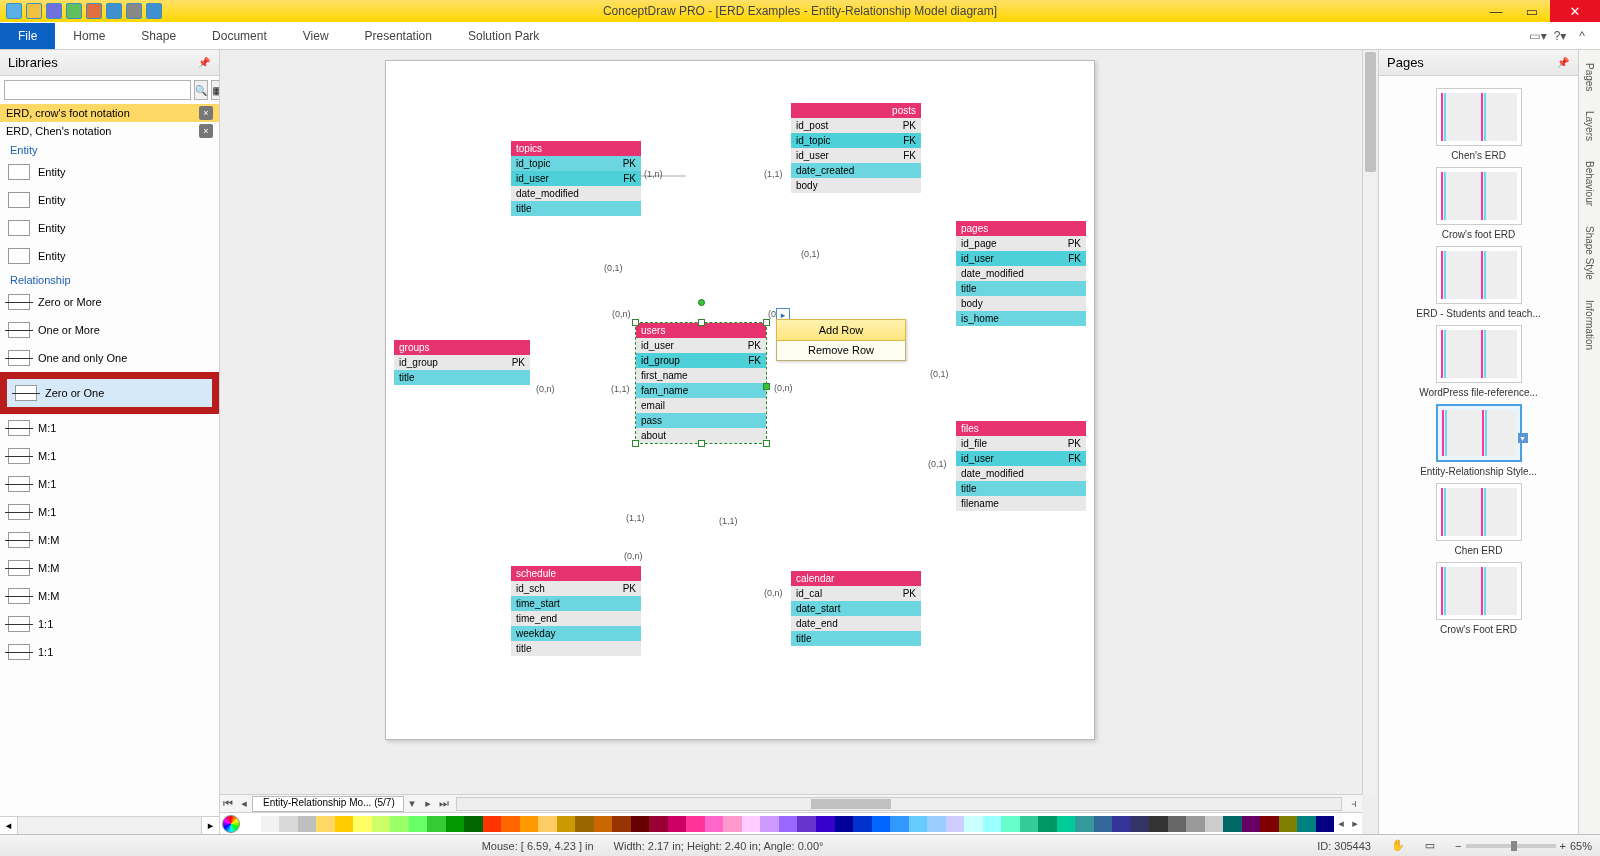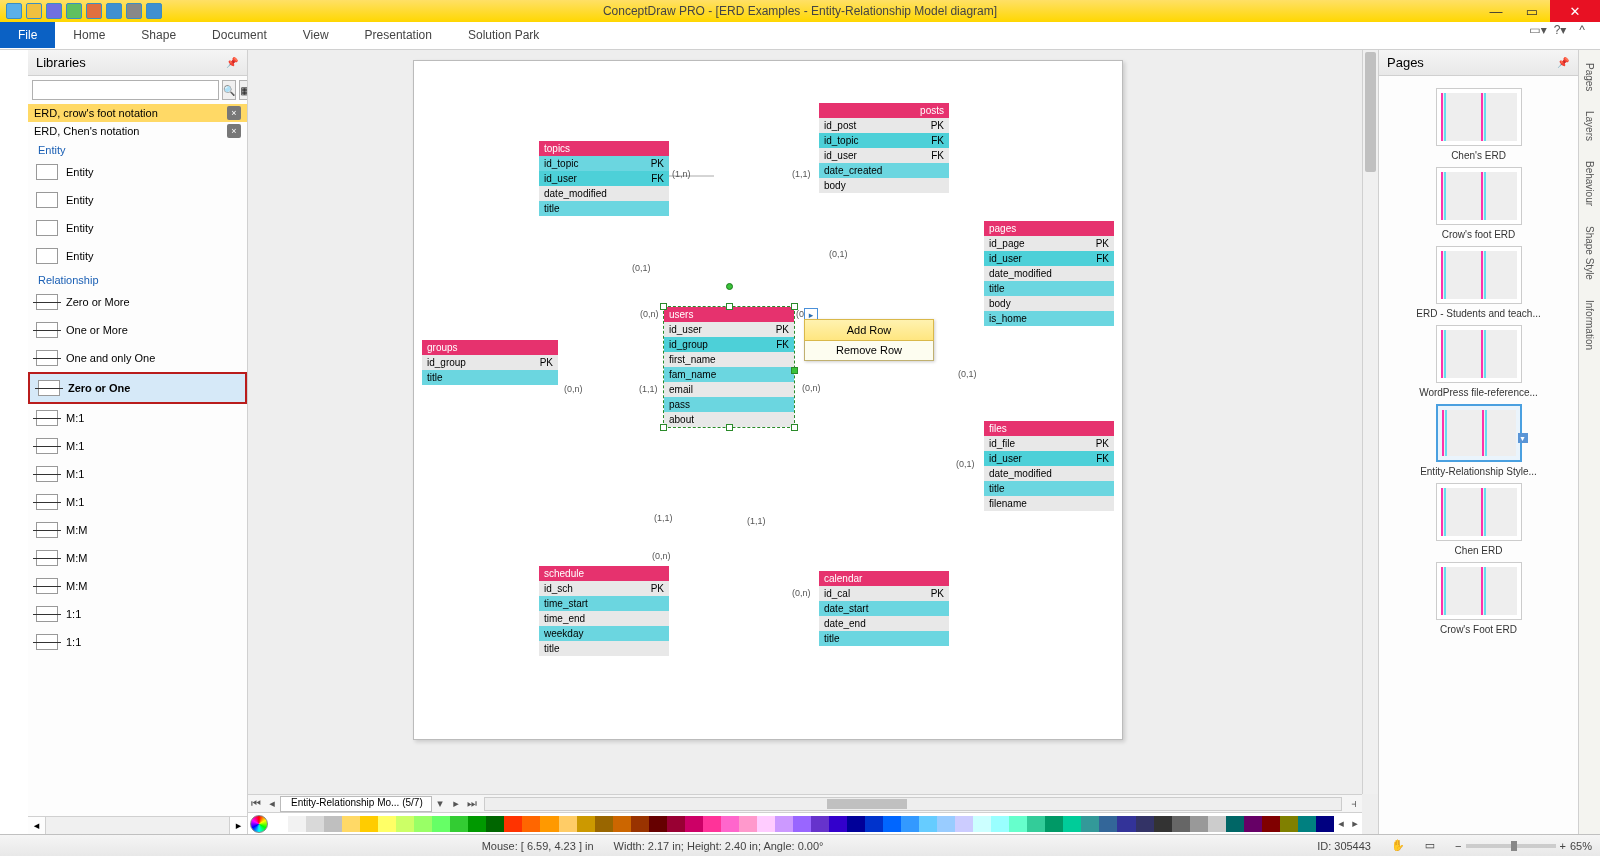--- a/index.html
+++ b/index.html
@@ -8,43 +8,43 @@
   
   .titlebar { height: 22px; background: linear-gradient(#ffe066, #ffd700); display: flex; align-items: center; position: relative; }
   .qat { display: flex; gap: 4px; padding: 2px 6px; }
   .qat-icon { width: 16px; height: 16px; background: #5bb0e8; border: 1px solid #3a8ec2; border-radius: 2px; }
   .title-center { position: absolute; left: 50%; transform: translateX(-50%); color: #444; font-size: 12px; }
   .winbtns { position: absolute; right: 0; top: 0; display: flex; }
   .winbtn { width: 36px; height: 22px; display: flex; align-items: center; justify-content: center; color: #333; font-size: 13px; }
   .winbtn.close { background: #e81123; color: #fff; width: 50px; }
 
   
-  .ribbon { height: 28px; background: #fff; border-bottom: 1px solid #d0d0d0; display: flex; align-items: flex-start; }
+  .ribbon { height: 28px; background: #fff; border-bottom: 1px solid #d0d0d0; display: flex; align-items: center; }
   .ribbon .file-tab { background: #0b61c4; color: #fff; padding: 6px 18px; font-size: 12px; }
   .ribbon .tab { padding: 6px 18px; font-size: 12px; color: #444; }
   .ribbon .right { margin-left: auto; display: flex; align-items: center; gap: 6px; padding-right: 10px; }
   .ribbon .right .ricon { width: 16px; height: 16px; display:flex;align-items:center;justify-content:center;color:#555;font-size:12px; }
 
   
   .main { position: absolute; top: 50px; bottom: 22px; left: 0; right: 0; display: flex; }
 
   
-  .libraries { width: 220px; background: #fdfdfd; border-right: 1px solid #d0d0d0; display: flex; flex-direction: column; overflow:hidden;margin-left:28px; }
+  .libraries { width: 220px; background: #fdfdfd; border-right: 1px solid #d0d0d0; display: flex; flex-direction: column; overflow:hidden; }
   .panel-title { background: linear-gradient(#f5f5f5,#e8e8e8); border-bottom: 1px solid #d0d0d0; padding: 4px 8px; display:flex; align-items:center; height:26px; font-size:13px; }
   .panel-title .pin { margin-left: auto; font-size:10px; color:#555; }
   .lib-search { display:flex; gap:3px; padding:4px; }
   .lib-search input { flex:1; border:1px solid #b0b0b0; height:20px; padding:0 4px; }
   .lib-search .btn { width:22px; height:20px; border:1px solid #b0b0b0; background:#f0f0f0; display:flex;align-items:center;justify-content:center;font-size:10px; }
   .lib-chip { display:flex; align-items:center; padding:2px 6px; font-size:11px; }
   .lib-chip.sel { background:#ffd966; }
   .lib-chip .x { margin-left:auto; width:14px;height:14px;background:#777;color:#fff;border-radius:2px;display:flex;align-items:center;justify-content:center;font-size:9px; }
   .lib-section { color:#1a5fb4; padding:4px 10px 2px; font-size:11px; }
   .lib-items { flex:1; overflow-y:auto; }
   .lib-item { display:flex; align-items:center; gap:8px; padding:6px 8px; }
-  .lib-item.sel { background:#d6e9f8; border:2px solid #b91c1c;font-weight:bold; }
+  .lib-item.sel { background:#d6e9f8; border:7px solid #b91c1c; }
   .lib-icon { width:22px; height:16px; background:#fff; border:1px solid #999; position:relative; }
   .lib-icon.rel::after { content:""; position:absolute; left:-4px; right:-4px; top:50%; height:1px; background:#333; }
   .lib-scroll { height:18px; display:flex; border-top:1px solid #d0d0d0; }
   .lib-scroll .lbtn { width:18px; display:flex;align-items:center;justify-content:center; border-right:1px solid #d0d0d0; }
   .lib-scroll .lbtn:last-child{border-right:none;border-left:1px solid #d0d0d0;}
   .lib-scroll .track { flex:1; background:#f0f0f0; }
 
   
   .canvas-wrap { flex:1; position:relative; background:#eeeeee; }
   .canvas-scroll-v { position:absolute; right:0; top:0; bottom:40px; width:16px; background:#f0f0f0; border-left:1px solid #d0d0d0; }
@@ -347,21 +347,21 @@
               <span>id_group</span>
               <span class="key">PK</span>
             </div>
             <div class="row alt">
               <span>title</span>
               <span class="key"></span>
             </div>
           </div>
       </div>
 
-      <div class="entity sel" style="left:250px; top:246px; width:130px;">
+      <div class="entity sel" style="left:250px; top:262px; width:130px;">
         <div class="hdr">users</div>
         <div id="rows-users">
             <div class="row">
               <span>id_user</span>
               <span class="key">PK</span>
             </div>
             <div class="row alt" style="background: rgb(77, 208, 216);">
               <span>id_group</span>
               <span class="key">FK</span>
             </div>

